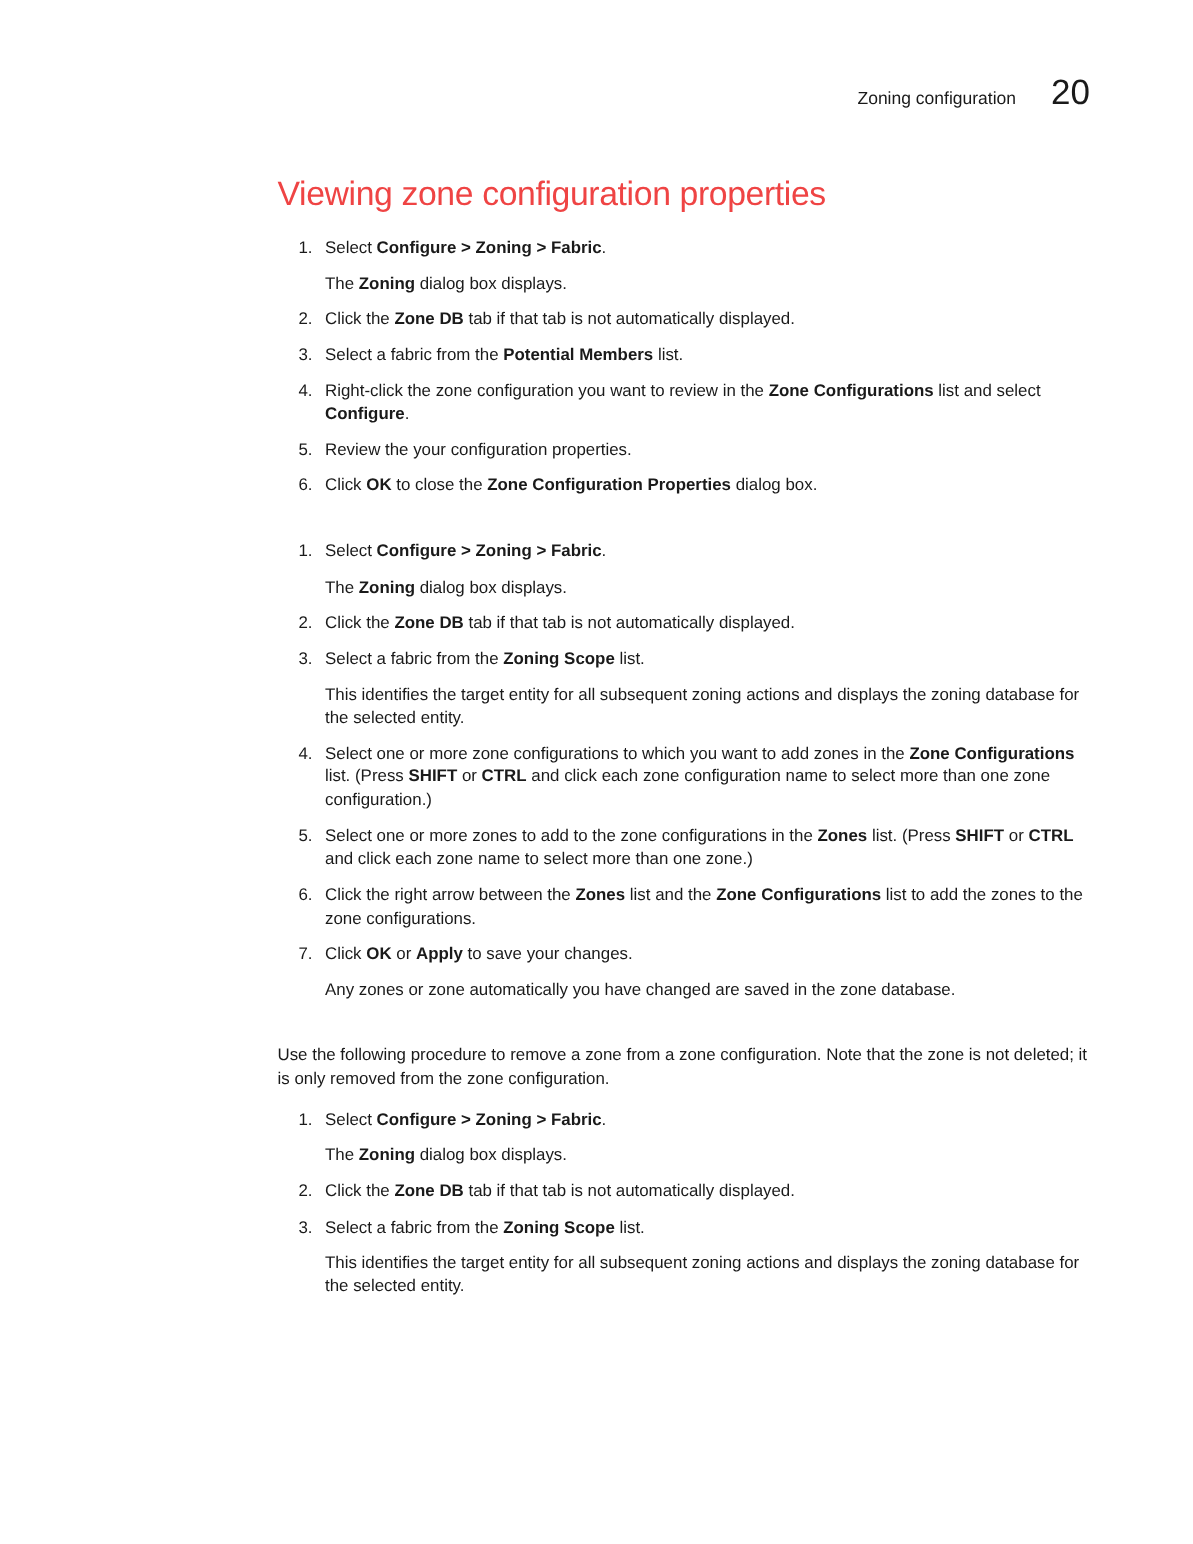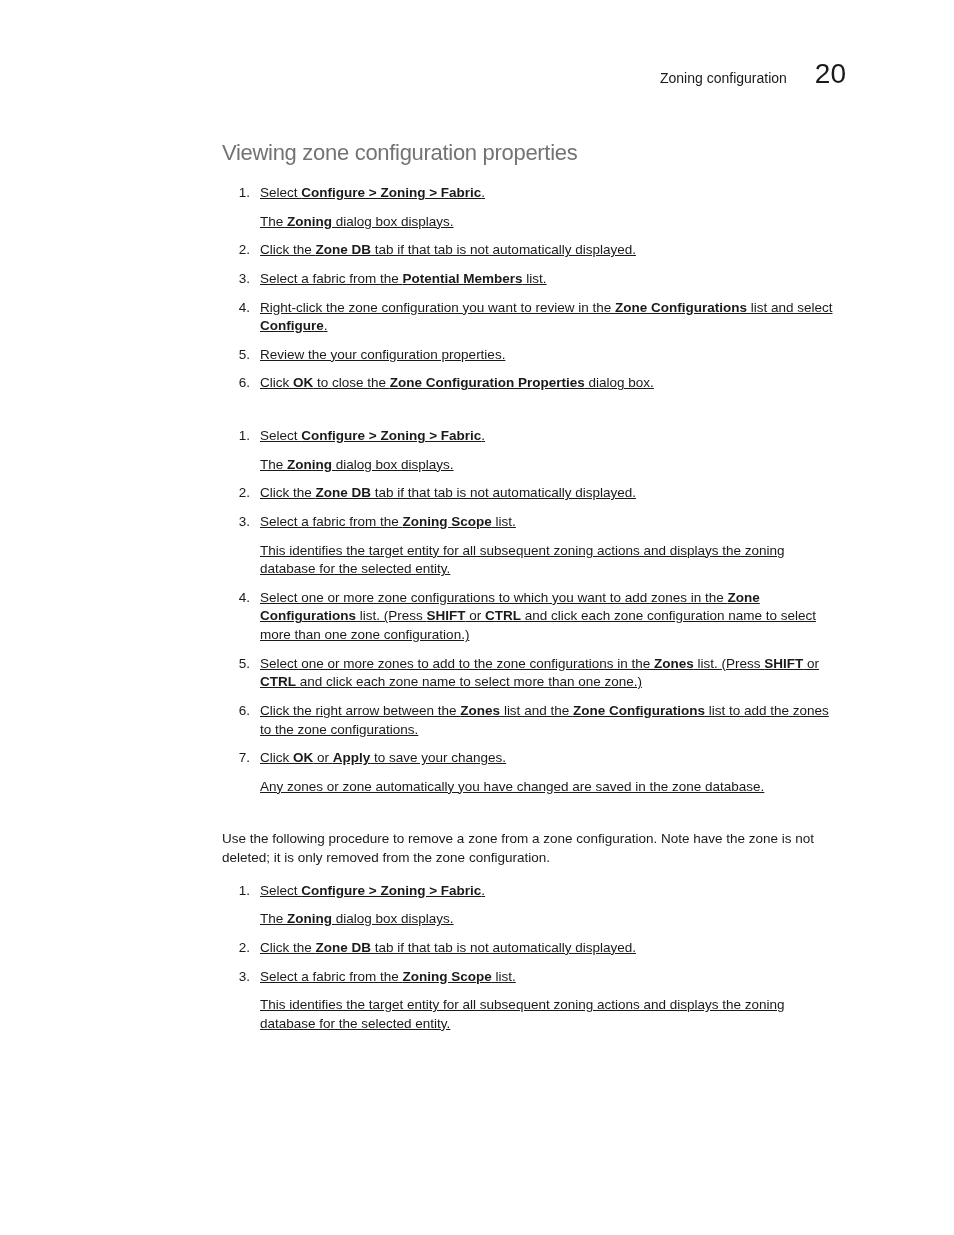--- a/index.html
+++ b/index.html
@@ -6,21 +6,21 @@
     margin: 0;
     padding: 0;
     background: #fff;
     font-family: Arial, Helvetica, sans-serif;
     color: #1a1a1a;
   }
   .page {
     width: 954px;
     height: 1235px;
     box-sizing: border-box;
-    padding: 58px 108px 0 82px;
+    padding: 58px 82px 0 82px;
     position: relative;
   }
   .running-header {
     display: flex;
     align-items: baseline;
     justify-content: flex-end;
     gap: 28px;
     margin-bottom: 50px;
   }
   .running-header .section-name {
@@ -32,45 +32,44 @@
     font-family: Arial, Helvetica, sans-serif;
     font-weight: 400;
   }
   .content {
     margin-left: 140px;
     margin-right: 0;
   }
   h2 {
     font-family: Arial, Helvetica, sans-serif;
     font-weight: 400;
-    font-size: 22px;
+    font-size: 27px;
     font-stretch: condensed;
     letter-spacing: -0.3px;
     margin: 0 0 18px 0;
-    color: #737373;
+    color: #ef4444;
   }
   h2.tight { margin-top: 28px; }
   .step {
     display: flex;
     font-size: 13.5px;
     line-height: 1.38;
     margin-bottom: 10px;
   }
   .step .num {
     width: 28px;
     flex-shrink: 0;
     text-align: right;
     padding-right: 10px;
   }
   .step .body {
     flex: 1;
   }
   .step .body p {
     margin: 0 5px 10px 0;
-    text-decoration: underline;
   }
   .step .body p:last-child { margin-bottom: 0; }
   .para {
     font-size: 13.5px;
     line-height: 1.38;
     margin: 0 0 14px 0;
   }
   .b { font-weight: 700; }
   .section-block { margin-bottom: 34px; }
 </style>
@@ -164,21 +163,21 @@
         </div>
         <div class="step">
           <div class="num">7.</div>
           <div class="body">
             <p>Click <span class="b">OK</span> or <span class="b">Apply</span> to save your changes.</p>
             <p>Any zones or zone automatically you have changed are saved in the zone database.</p>
           </div>
         </div>
       </div>
       <div class="section-block">
-        <p class="para">Use the following procedure to remove a zone from a zone configuration. Note have the zone is not deleted; it is only removed from the zone configuration.</p>
+        <p class="para">Use the following procedure to remove a zone from a zone configuration. Note that the zone is not deleted; it is only removed from the zone configuration.</p>
         <div class="step">
           <div class="num">1.</div>
           <div class="body">
             <p>Select <span class="b">Configure &gt; Zoning &gt; Fabric</span>.</p>
             <p>The <span class="b">Zoning</span> dialog box displays.</p>
           </div>
         </div>
         <div class="step">
           <div class="num">2.</div>
           <div class="body">

